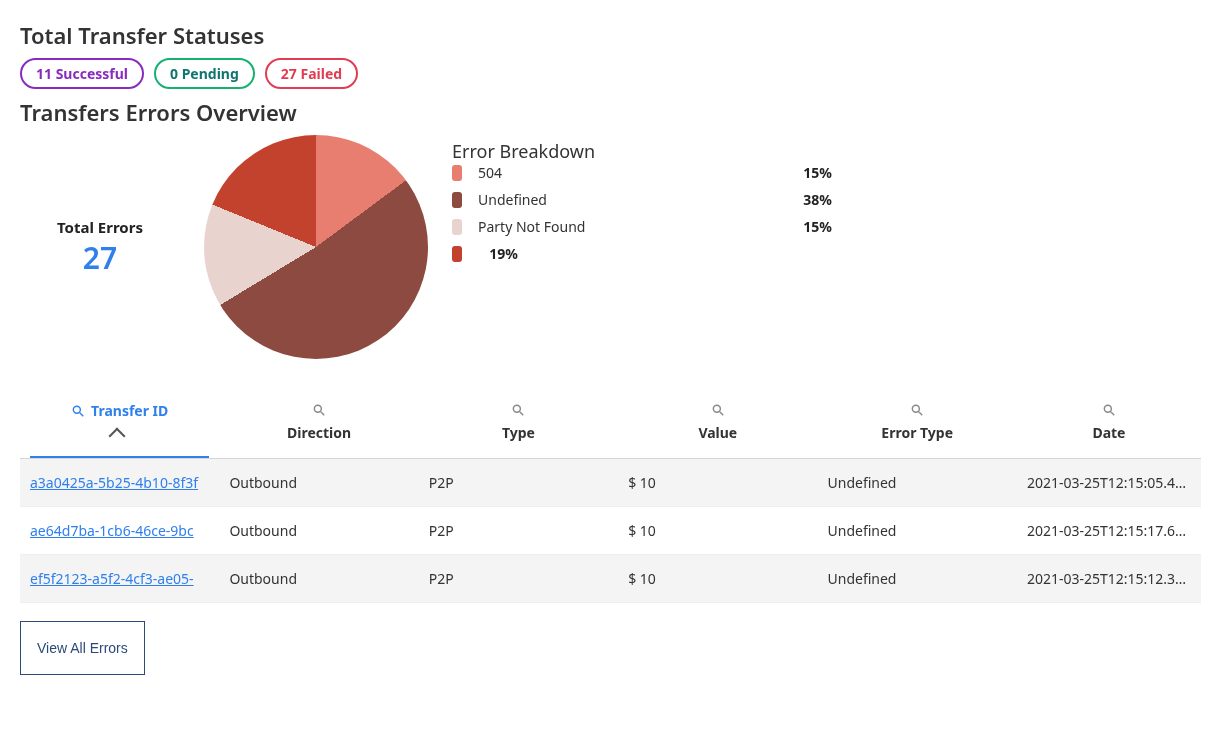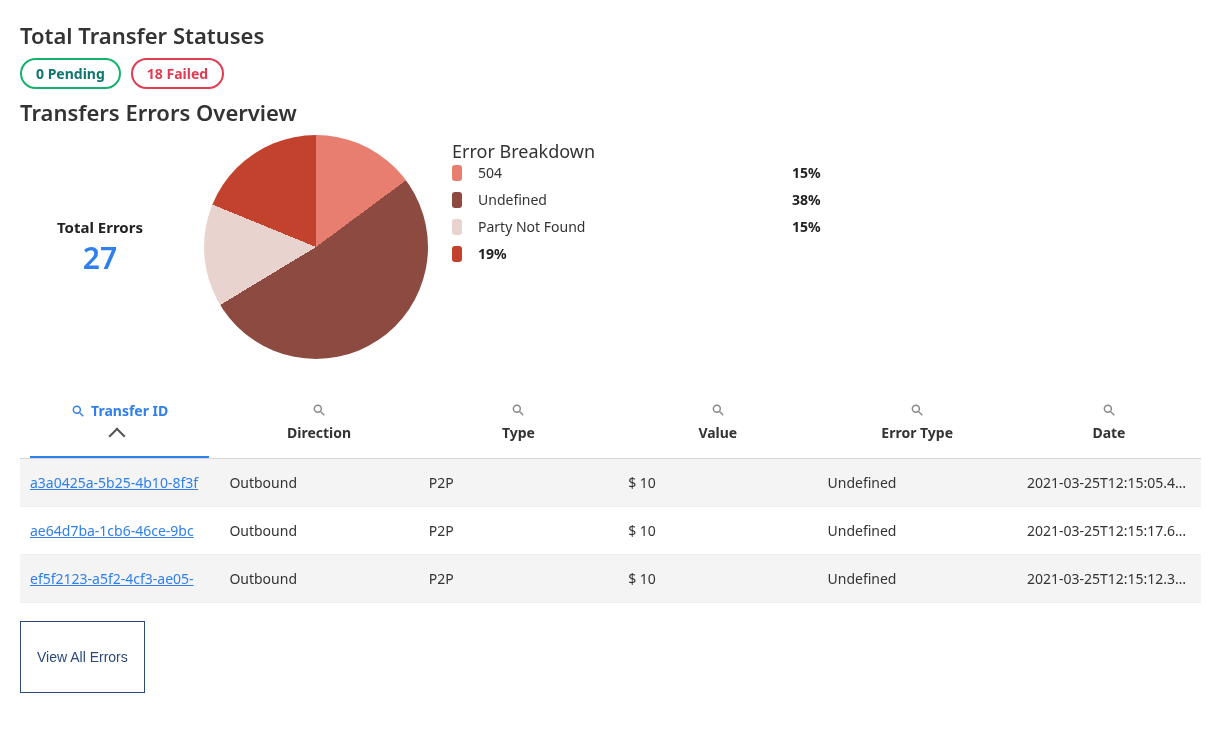--- a/index.html
+++ b/index.html
@@ -72,20 +72,21 @@
     flex: 1;
     font-size: 14px;
     color: #333;
     line-height: 1.25;
   }
   .legend-pct {
     font-size: 14px;
     font-weight: 700;
     color: #222;
     width: 40px;
+    text-align: right;
   }
 
   table.errors {
     width: 100%;
     border-collapse: collapse;
     table-layout: fixed;
   }
   table.errors th, table.errors td {
     text-align: left;
     padding: 14px 10px;
@@ -128,39 +129,40 @@
   table.errors tbody tr:nth-child(odd) { background: #f4f4f4; }
   table.errors tbody tr:nth-child(even) { background: #fff; }
   .link-cell a {
     color: #2f80ed;
     text-decoration: underline;
     font-size: 14px;
   }
   .view-all-btn {
     margin-top: 18px;
     display: inline-block;
-    padding: 27px 16px;
+    padding: 18px 16px;
     border: 1px solid #2b4a7a;
     color: #2b4a7a;
     background: #fff;
     font-size: 14px;
     font-weight: 500;
     cursor: pointer;
   }
 </style>
 </head>
 <body>
 
 
 
 
 <h2 class="section-title">Total Transfer Statuses</h2>
 <div class="pills">
+  <span class="pill success">11 Successful</span>
   <span class="pill pending">0 Pending</span>
-  <span class="pill failed">18 Failed</span>
+  <span class="pill failed">27 Failed</span>
 </div>
 
 
 <h2 class="section-title">Transfers Errors Overview</h2>
 
 <div class="overview-area">
   <div class="total-errors">
     <div class="lbl">Total Errors</div>
     <div class="num">27</div>
   </div>

